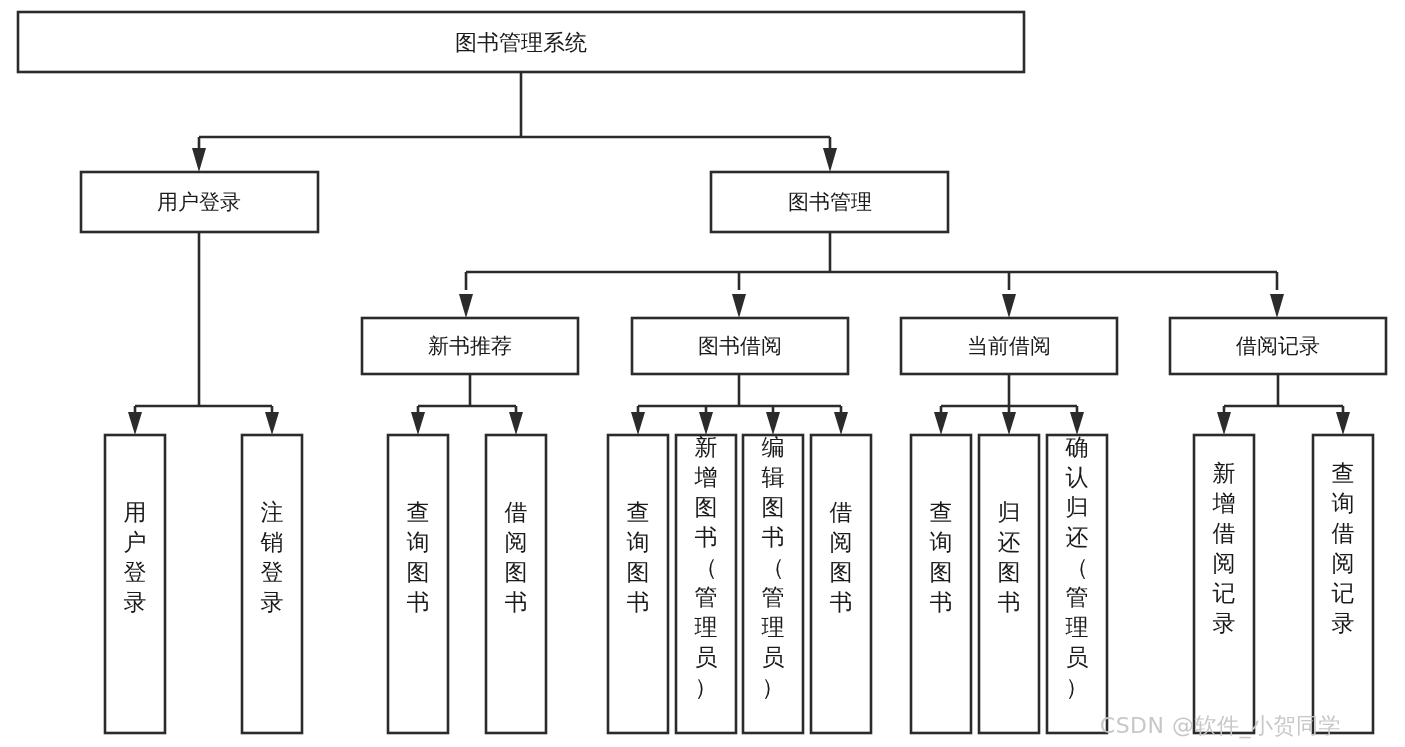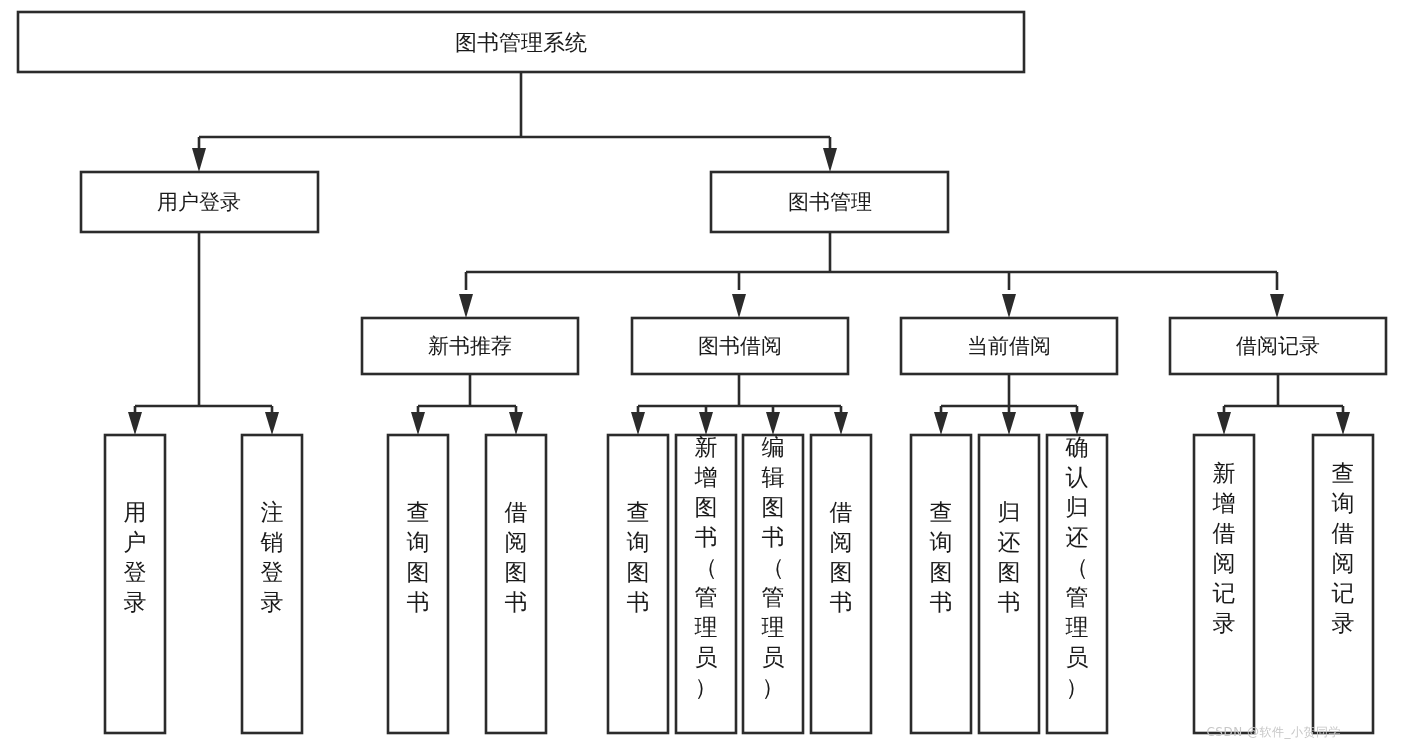--- a/index.html
+++ b/index.html
@@ -53,21 +53,21 @@
   }
   .arrow-head {
     fill: #2b2b2b;
     stroke: none;
   }
   .watermark {
     position: absolute;
     right: 14px;
     bottom: 6px;
     font-family: "DejaVu Sans", "Liberation Sans", sans-serif;
-    font-size: 12px;
+    font-size: 22px;
     color: #c7c7c7;
     letter-spacing: 0.5px;
     white-space: nowrap;
     user-select: none;
   }
 </style>
 </head>
 <body>
 
 <div id="diagram-root">

